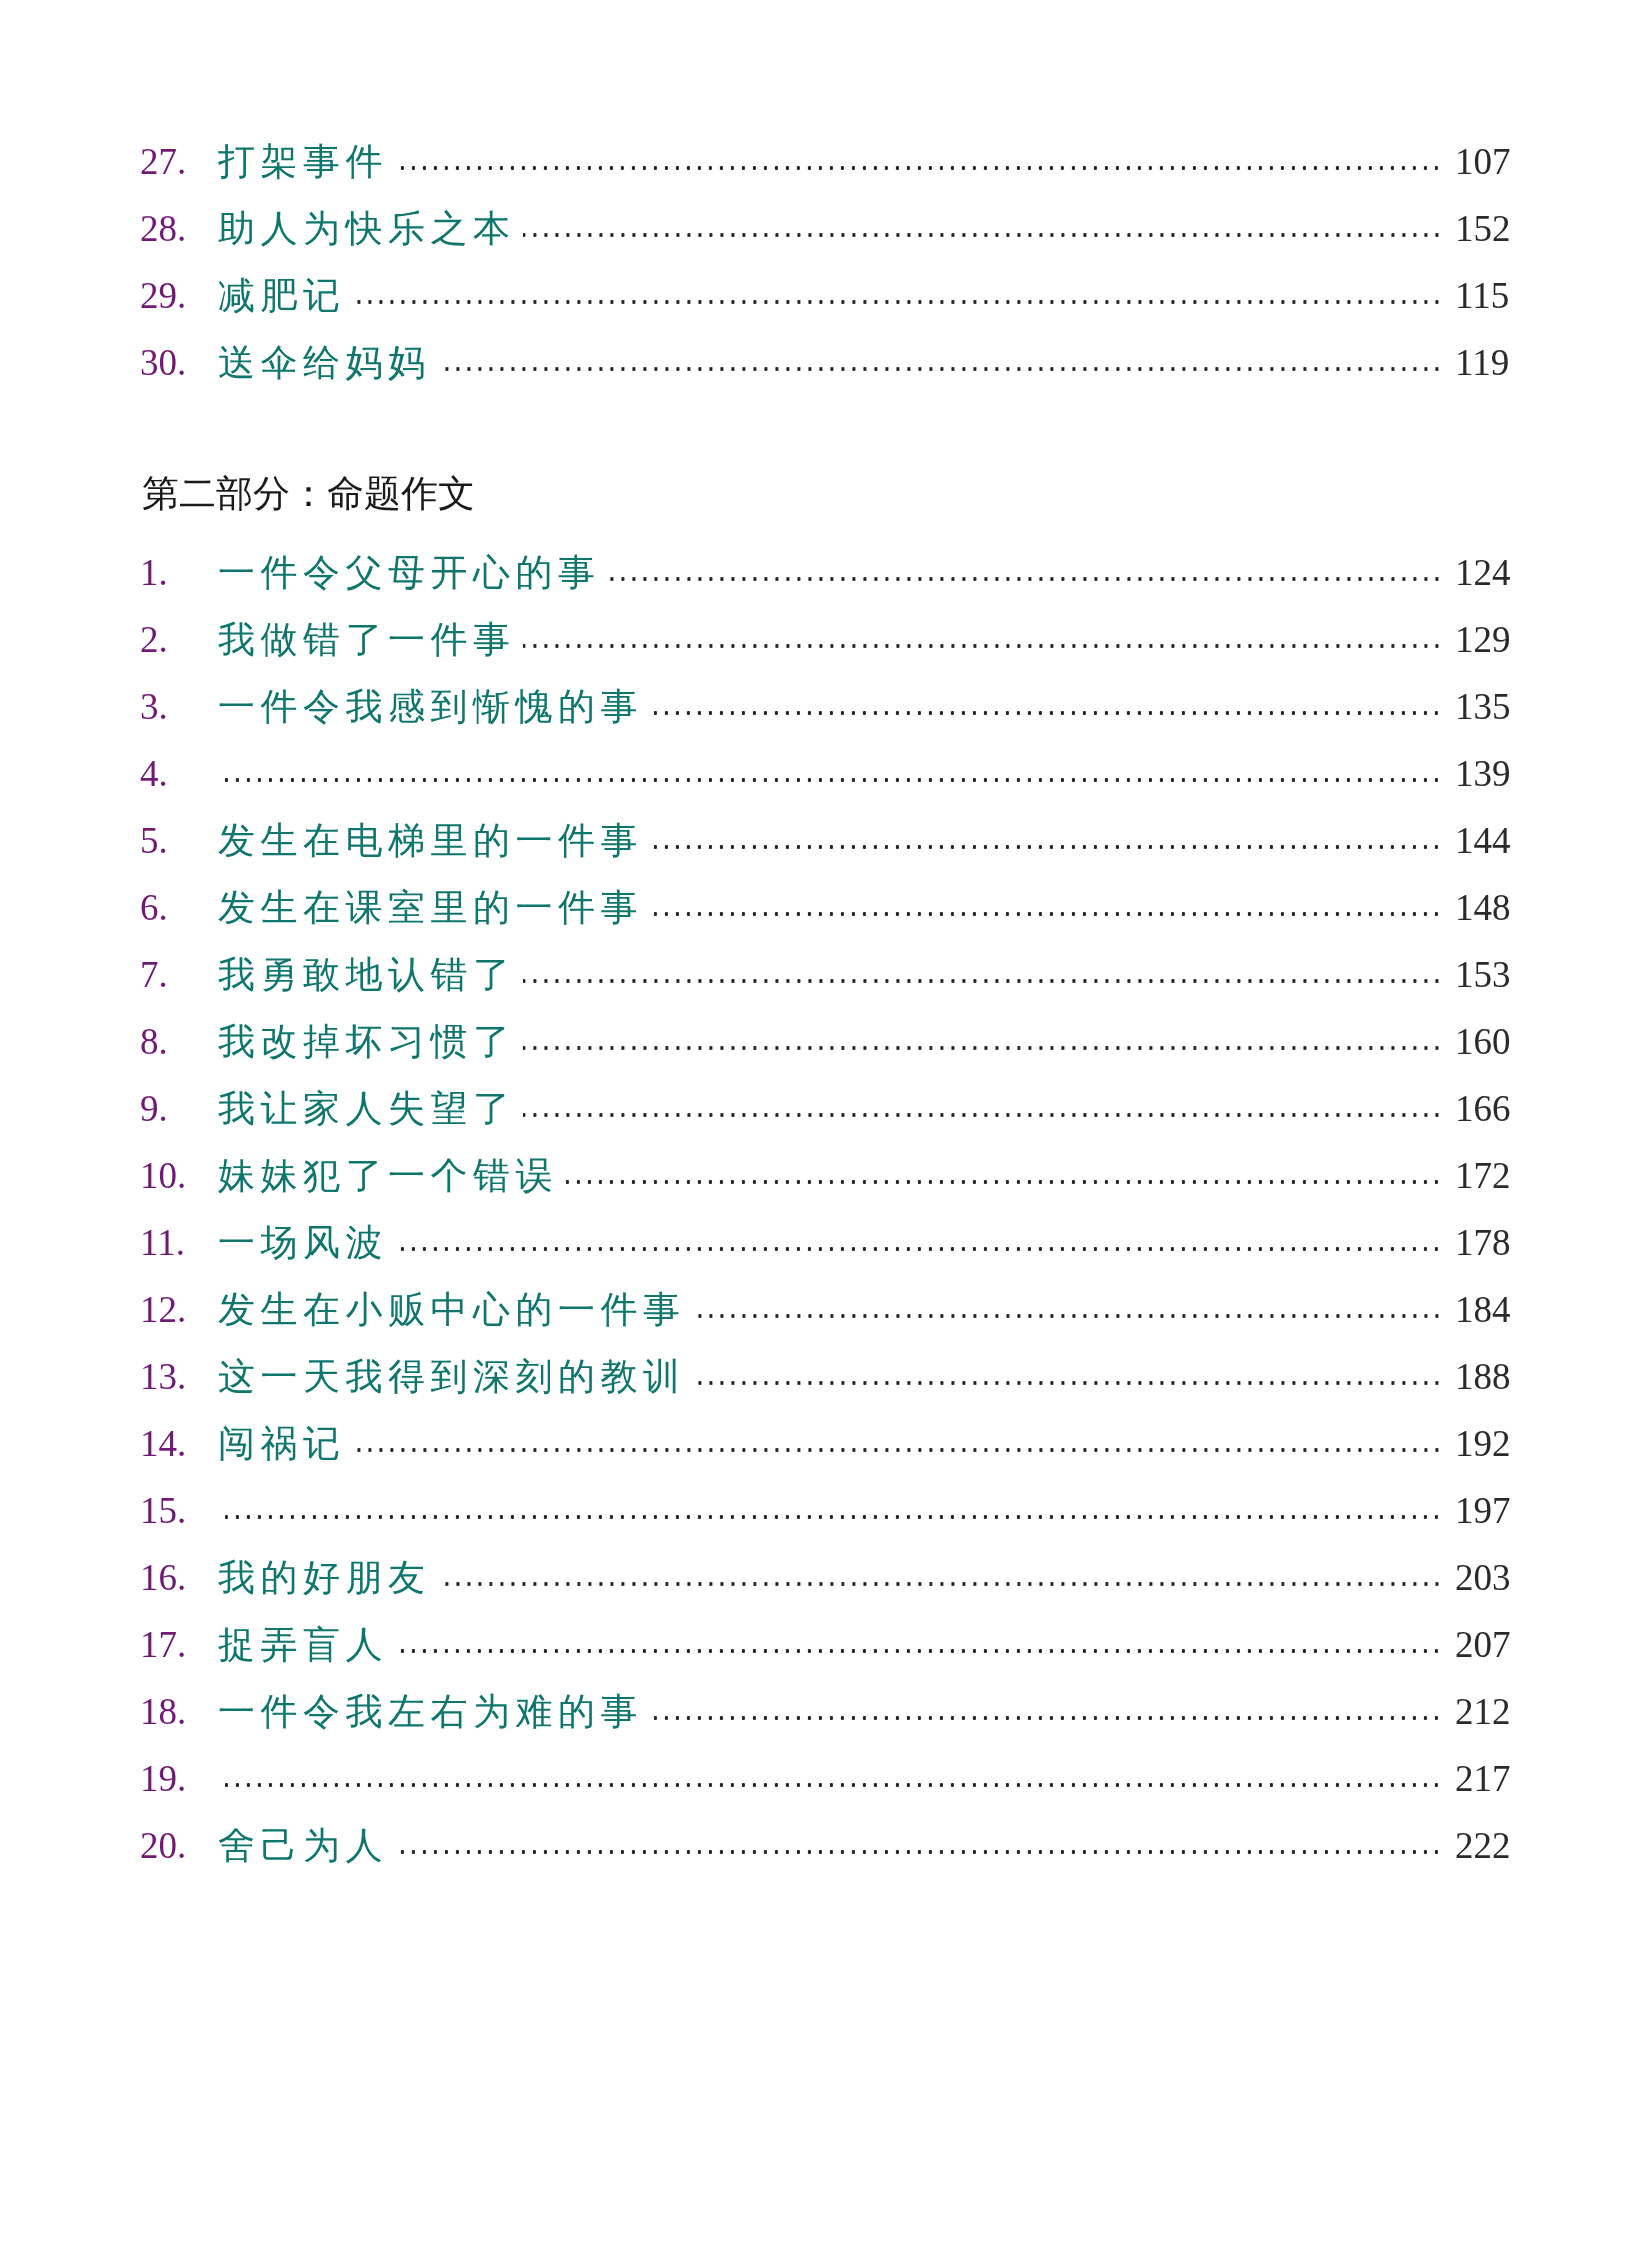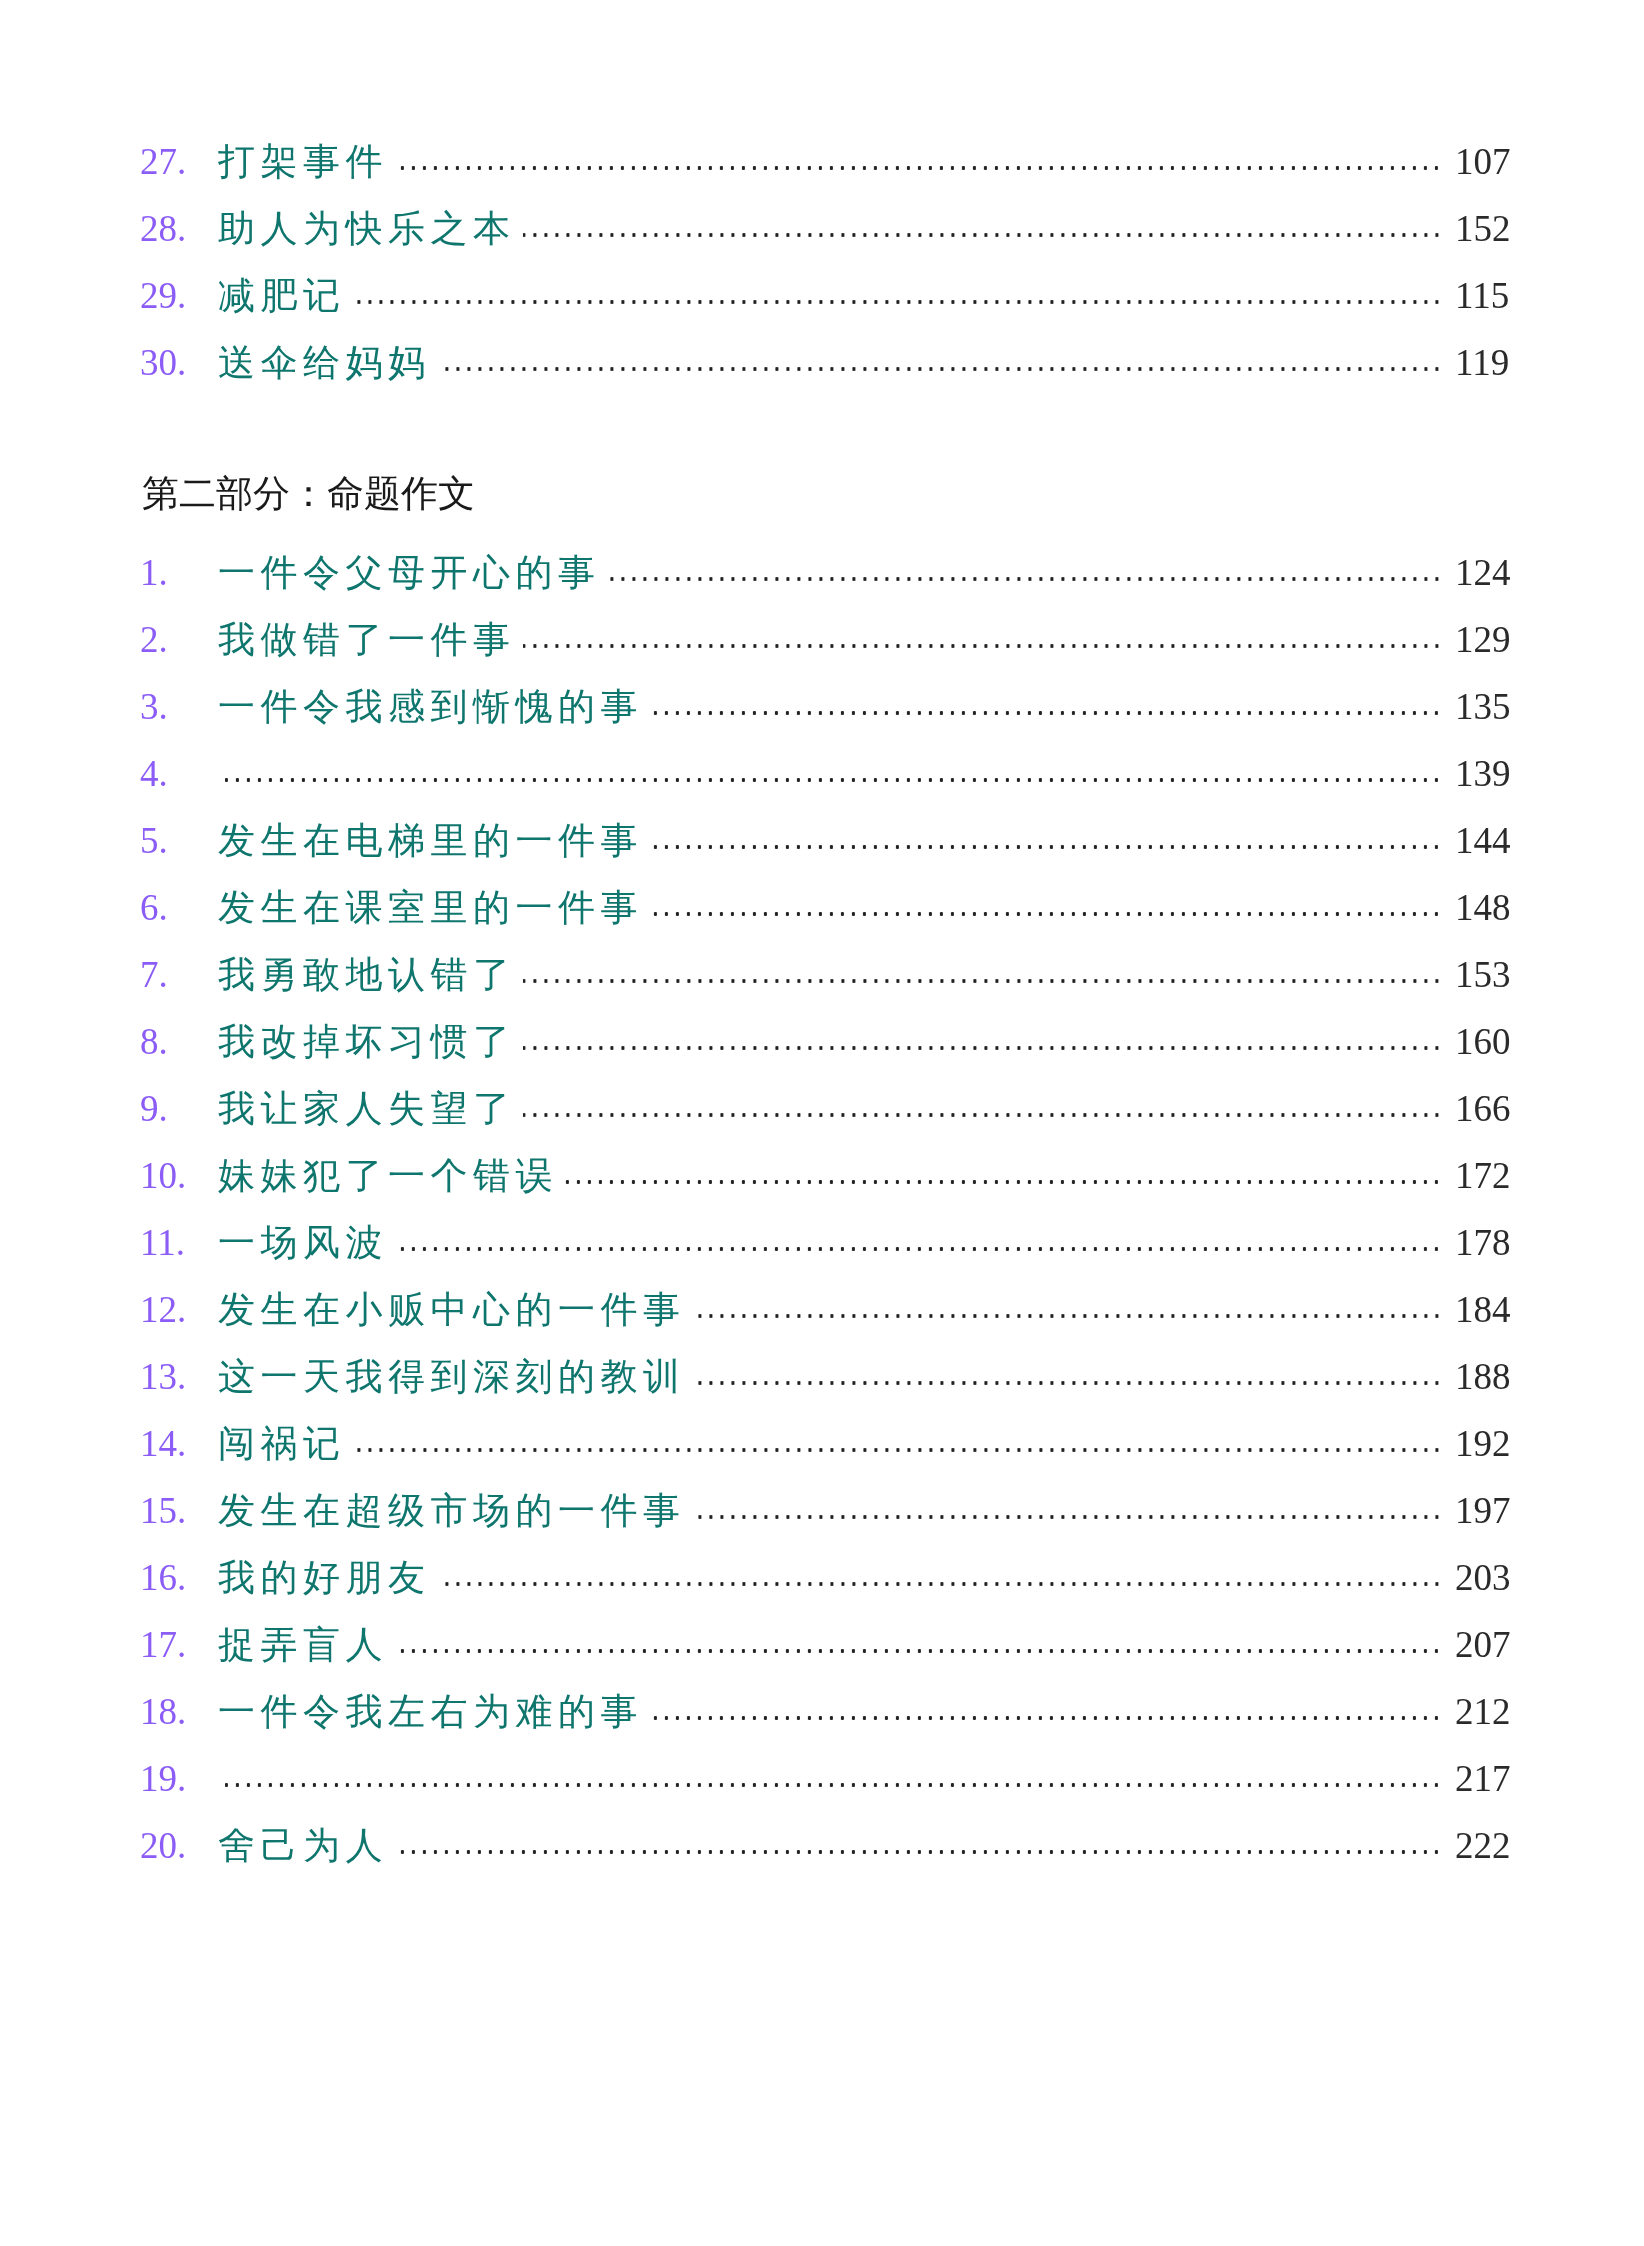--- a/index.html
+++ b/index.html
@@ -1,21 +1,21 @@
 <!DOCTYPE html>
 <html style="font-size:14.6px"><head>
 <meta charset="utf-8">
 <style>
   html, body { margin: 0; padding: 0; background: #ffffff; }
   body { width: 1645px; height: 2247px; position: relative; overflow: hidden;
          font-family: "DejaVu Serif", "Liberation Serif", serif; color: #222222; }
   .toc-block { position: absolute; left: 140px; width: 1368px; }
   .toc-row { display: flex; align-items: center; height: 67px; }
   .num { width: 78px; flex: none; font-family: "Liberation Serif", "DejaVu Serif", serif;
-         font-size: 37px; color: #8b5cf6; white-space: nowrap; }
+         font-size: 37px; color: #701a75; white-space: nowrap; }
   .title { flex: none; font-size: 37px; letter-spacing: 5.5px; white-space: nowrap; color: #0f766e; }
   .leader { flex: 1 1 auto; height: 5.5px; margin: 12.8px 12.8px 0 7.3px;
             background-image: radial-gradient(circle, #222 1.6px, transparent 2px);
             background-size: 11px 5.5px; background-repeat: repeat-x; background-position: right center; }
   .page { flex: none; width: 53px; text-align: left; font-family: "Liberation Serif", "DejaVu Serif", serif;
           font-size: 37px; color: #2a2a2a; }
   #part1 { top: 128px; }
   #part2-heading { position: absolute; left: 142px; top: 466px; height: 55px; line-height: 55px;
                    font-family: "DejaVu Sans", "Liberation Sans", sans-serif; font-weight: normal;
                    font-size: 37px; color: #1a1a1a; white-space: nowrap; }
@@ -132,21 +132,20 @@
       <span class="page">188</span>
     </div>
     <div class="toc-row">
       <span class="num">14.</span>
       <span class="title">闯祸记</span>
       <span class="leader"></span>
       <span class="page">192</span>
     </div>
     <div class="toc-row">
       <span class="num">15.</span>
-      <span class="title">发生在超级市场的一件事</span>
       <span class="leader"></span>
       <span class="page">197</span>
     </div>
     <div class="toc-row">
       <span class="num">16.</span>
       <span class="title">我的好朋友</span>
       <span class="leader"></span>
       <span class="page">203</span>
     </div>
     <div class="toc-row">

